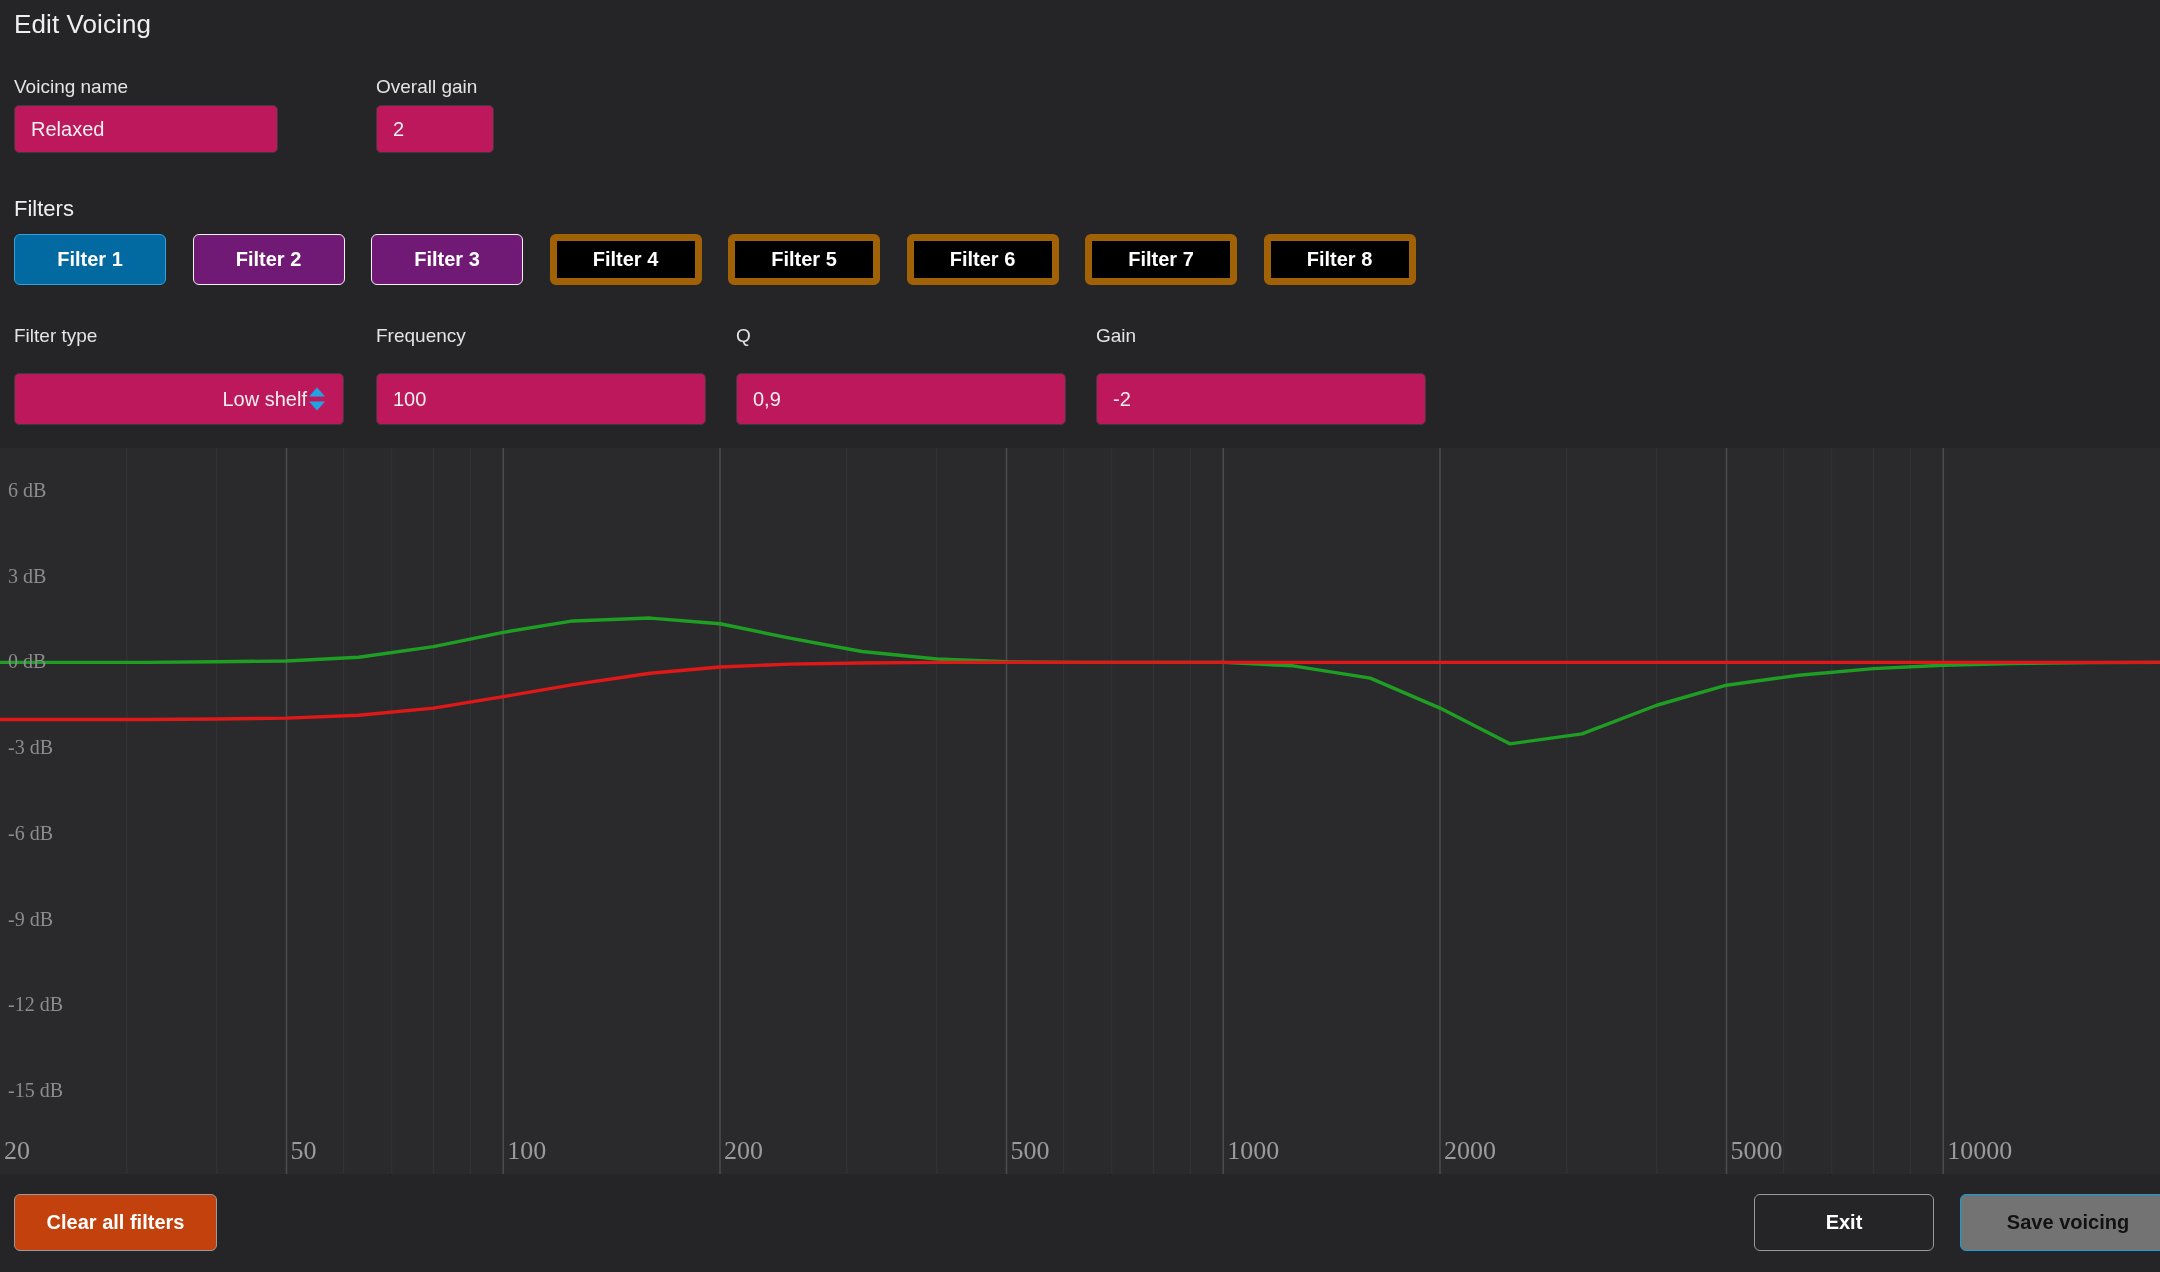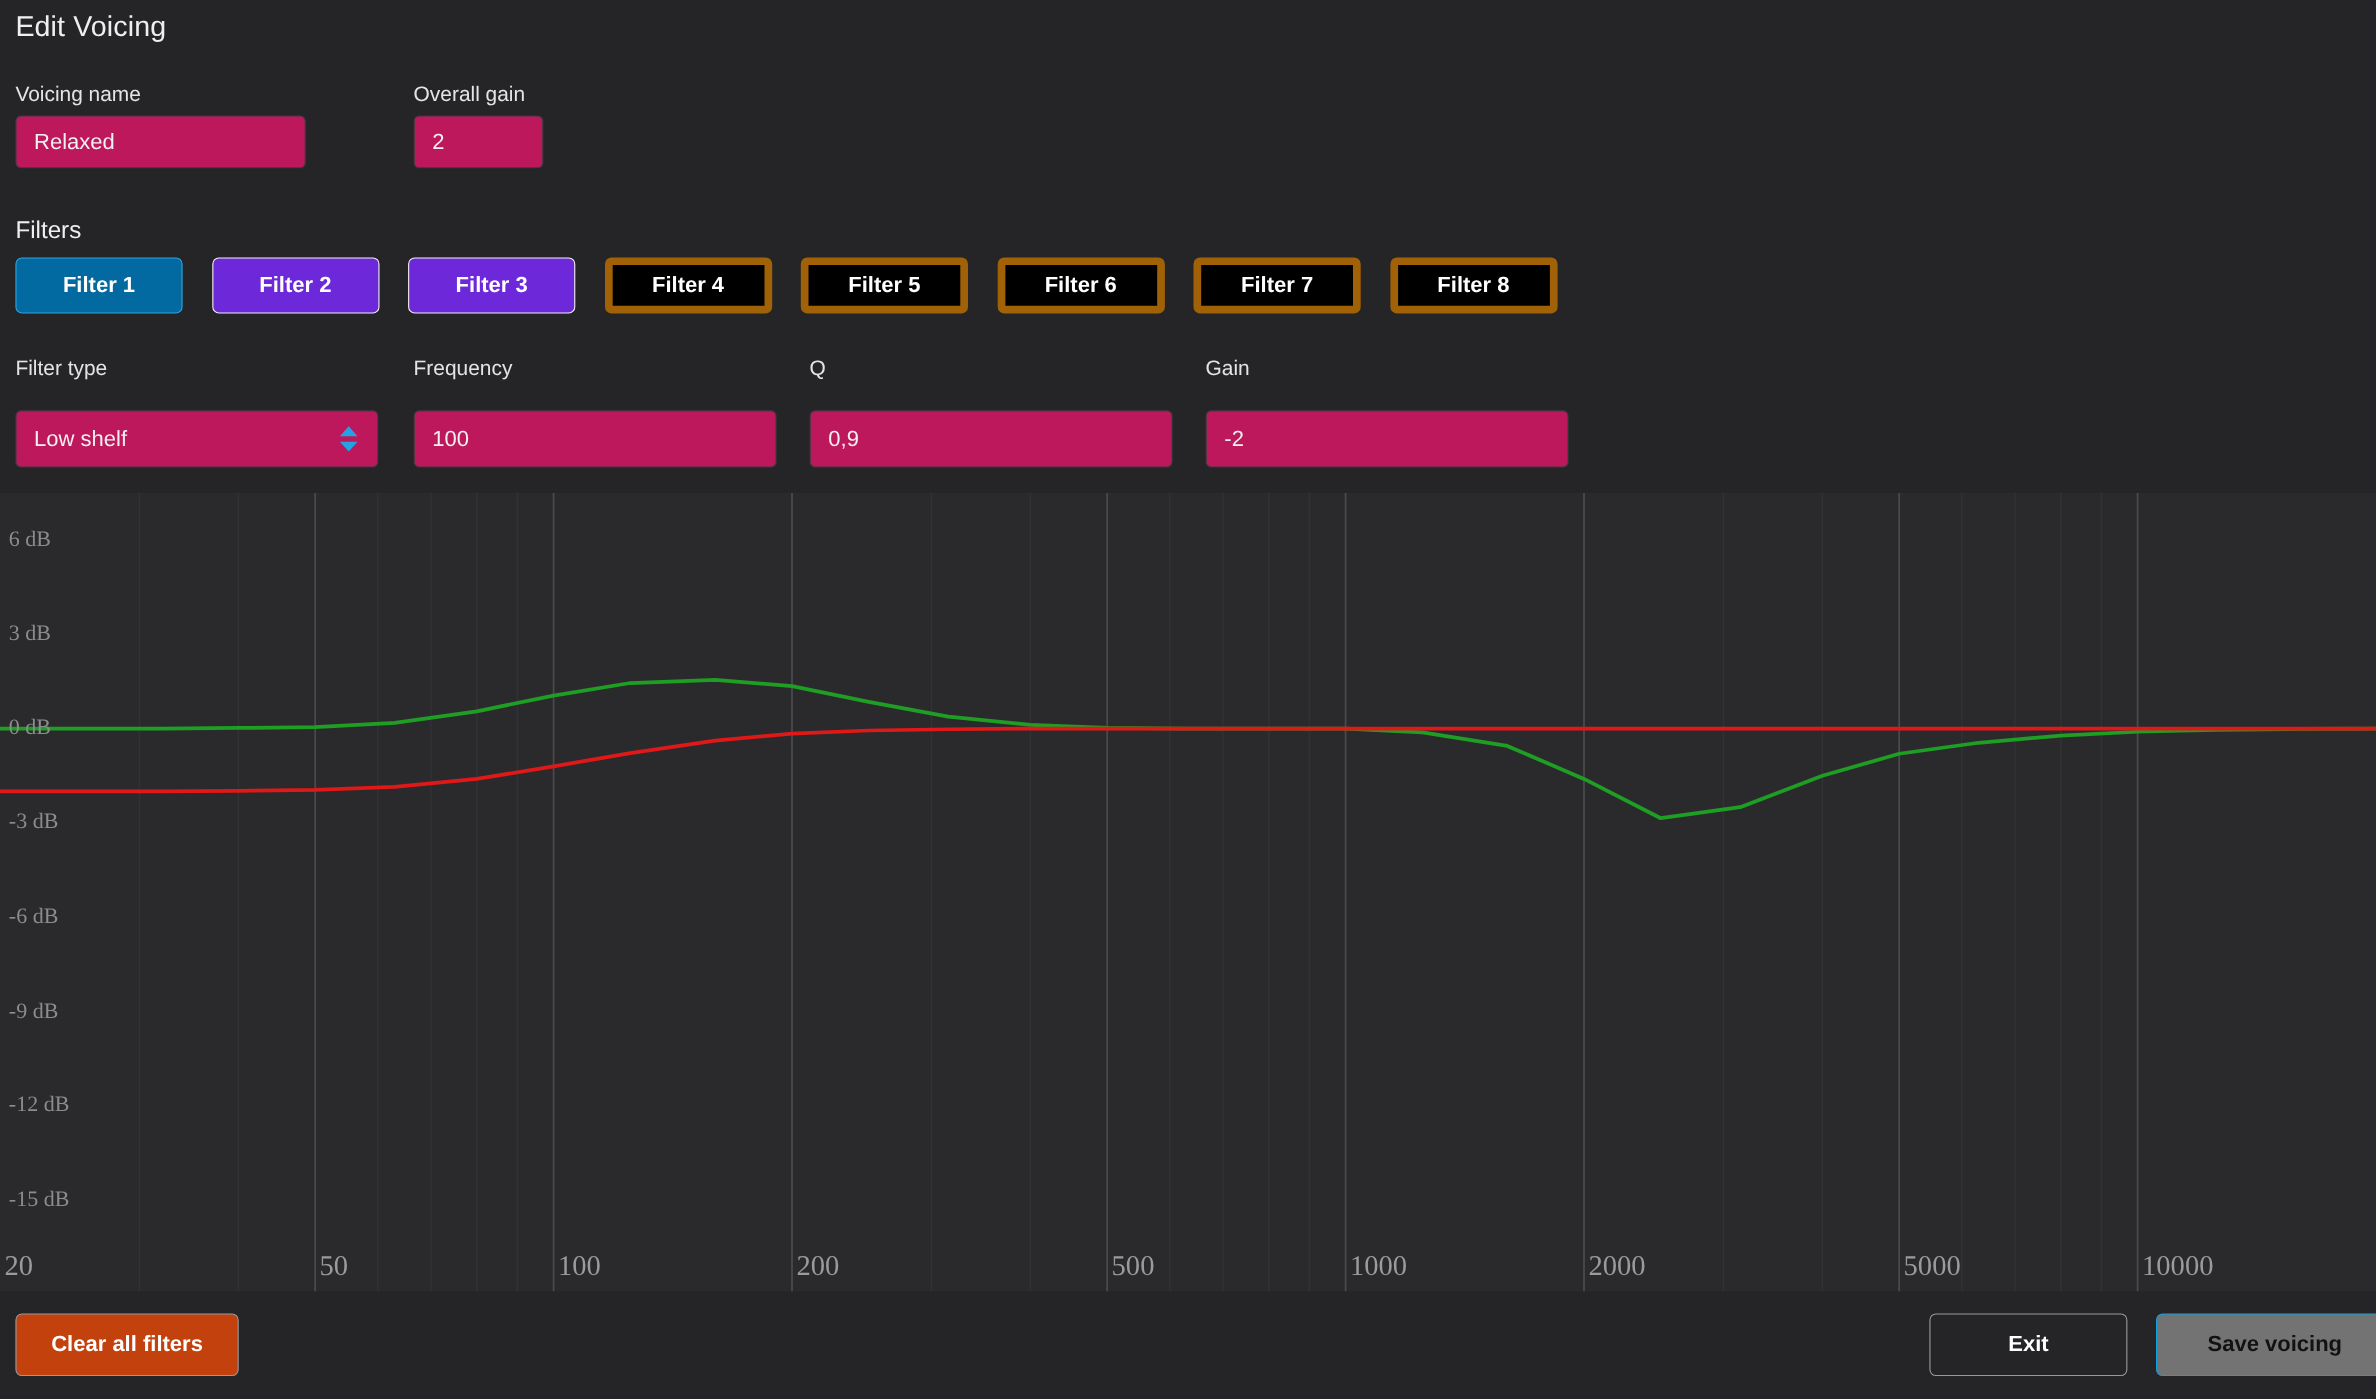--- a/index.html
+++ b/index.html
@@ -47,34 +47,34 @@
   }
   .filter-tab {
     width: 152px; height: 51px;
     border-radius: 6px;
     display: flex; align-items: center; justify-content: center;
     font-size: 20px; font-weight: bold; color: #ffffff;
     cursor: pointer;
     background: #000000;
     border: 7px solid #a16207;
   }
-  .filter-tab.configured { background: #6d28d9; border: 1px solid #f2f2f2; }
+  .filter-tab.configured { background: #701a75; border: 1px solid #f2f2f2; }
   .filter-tab.selected   { background: #0369a1; border: 1px solid #2ea3e0; }
 
   
   #param-row { position: absolute; left: 0; top: 325px; }
   .param-group { position: absolute; }
   #filter-type-group { left: 14px;   width: 330px; }
   #frequency-group   { left: 376px;  width: 330px; }
   #q-group           { left: 736px;  width: 330px; }
   #gain-group        { left: 1096px; width: 330px; }
   .param-group .field-label { margin-bottom: 26px; }
   .param-group .textbox { height: 52px; }
 
-  .select-box { position: relative; padding-right: 54px; }
+  .select-box { position: relative; padding-right: 36px; justify-content: flex-end; }
   .spinner {
     position: absolute; right: 18px; top: 50%;
     transform: translateY(-50%);
     display: flex; flex-direction: column; gap: 5px;
     cursor: pointer;
   }
   .tri-up {
     width: 0; height: 0;
     border-left: 8px solid transparent;
     border-right: 8px solid transparent;

